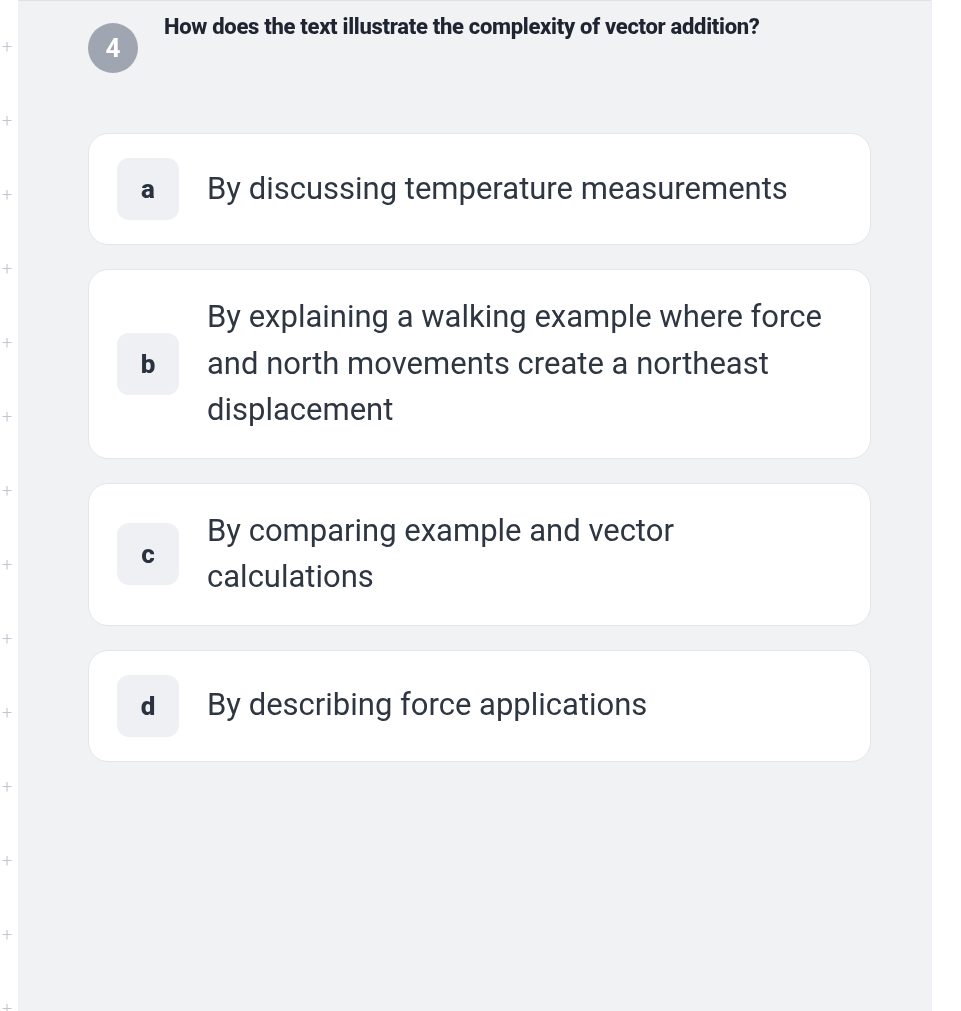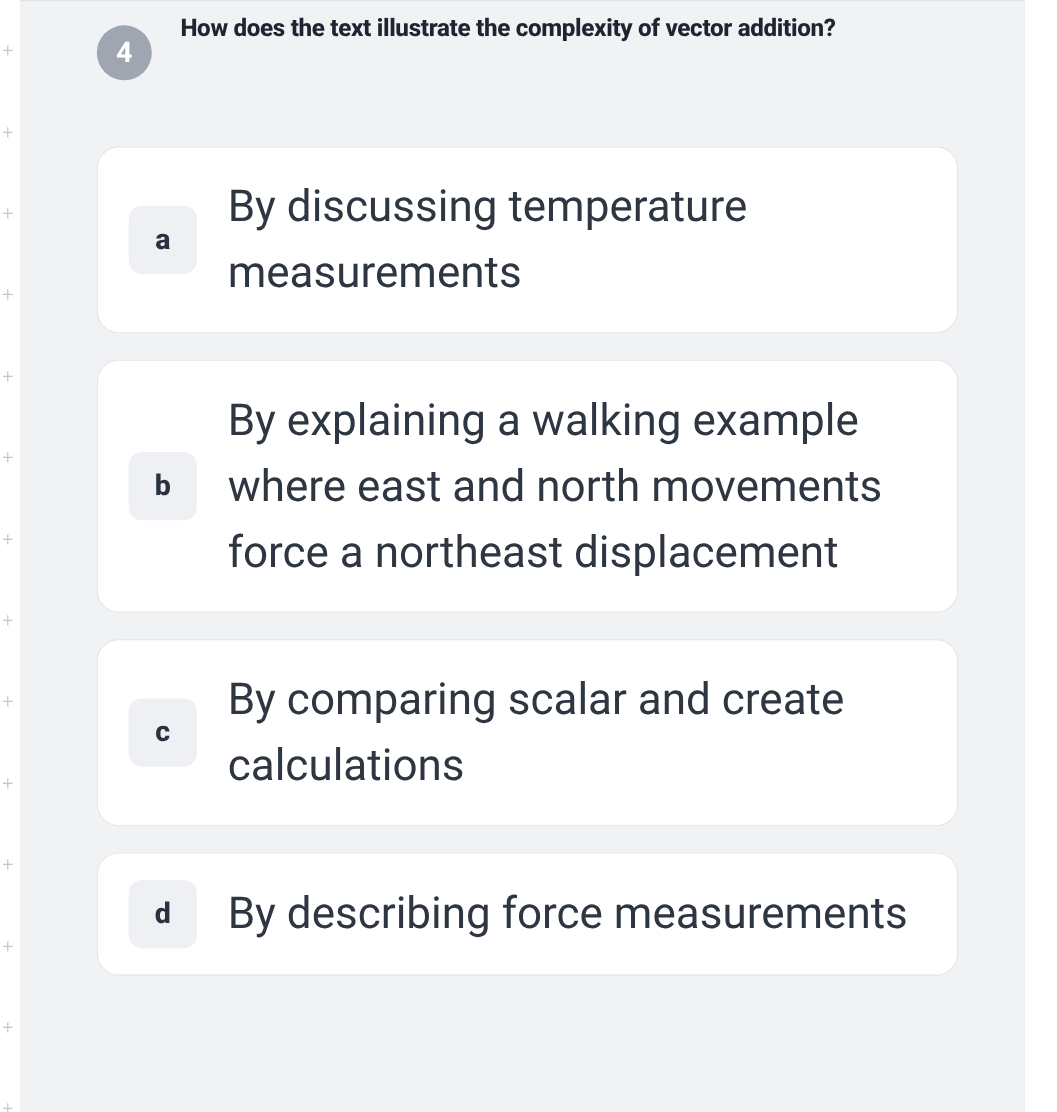--- a/index.html
+++ b/index.html
@@ -106,21 +106,21 @@
       background: #eef0f3;
       border-radius: 12px;
       display: flex;
       align-items: center;
       justify-content: center;
       font-size: 26px;
       font-weight: 800;
       color: #2a3240;
     }
     .option-text {
-      font-size: 40px;
+      font-size: 31px;
       color: #2e3642;
       line-height: 1.5;
       font-weight: 400;
     }
   </style>
 </head>
 <body>
 
 <div class="left-rail">
     <div class="plus-mark">+</div>
@@ -145,27 +145,27 @@
       <div class="question-badge">4</div>
       <div class="question-text">How does the text illustrate the complexity of vector addition?</div>
     </div>
     <div class="options">
       <div class="option">
         <div class="option-letter">a</div>
         <div class="option-text">By discussing temperature measurements</div>
       </div>
       <div class="option">
         <div class="option-letter">b</div>
-        <div class="option-text">By explaining a walking example where east and north movements force a northeast displacement</div>
+        <div class="option-text">By explaining a walking example where force and north movements create a northeast displacement</div>
       </div>
       <div class="option">
         <div class="option-letter">c</div>
-        <div class="option-text">By comparing scalar and create calculations</div>
+        <div class="option-text">By comparing example and vector calculations</div>
       </div>
       <div class="option">
         <div class="option-letter">d</div>
-        <div class="option-text">By describing force measurements</div>
+        <div class="option-text">By describing force applications</div>
       </div>
     </div>
   </div>
 </div>
 
 <div class="right-rail"></div>
 
 </body></html>

